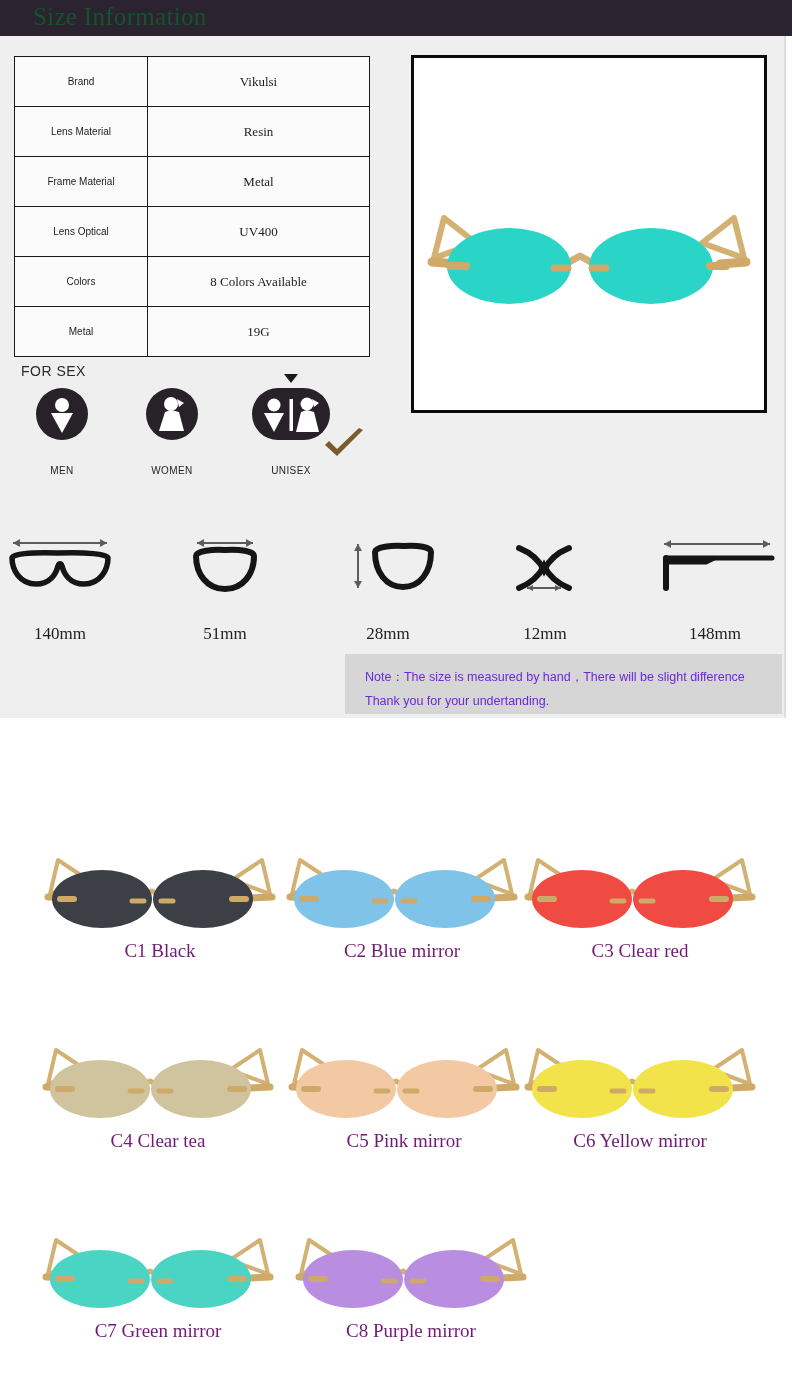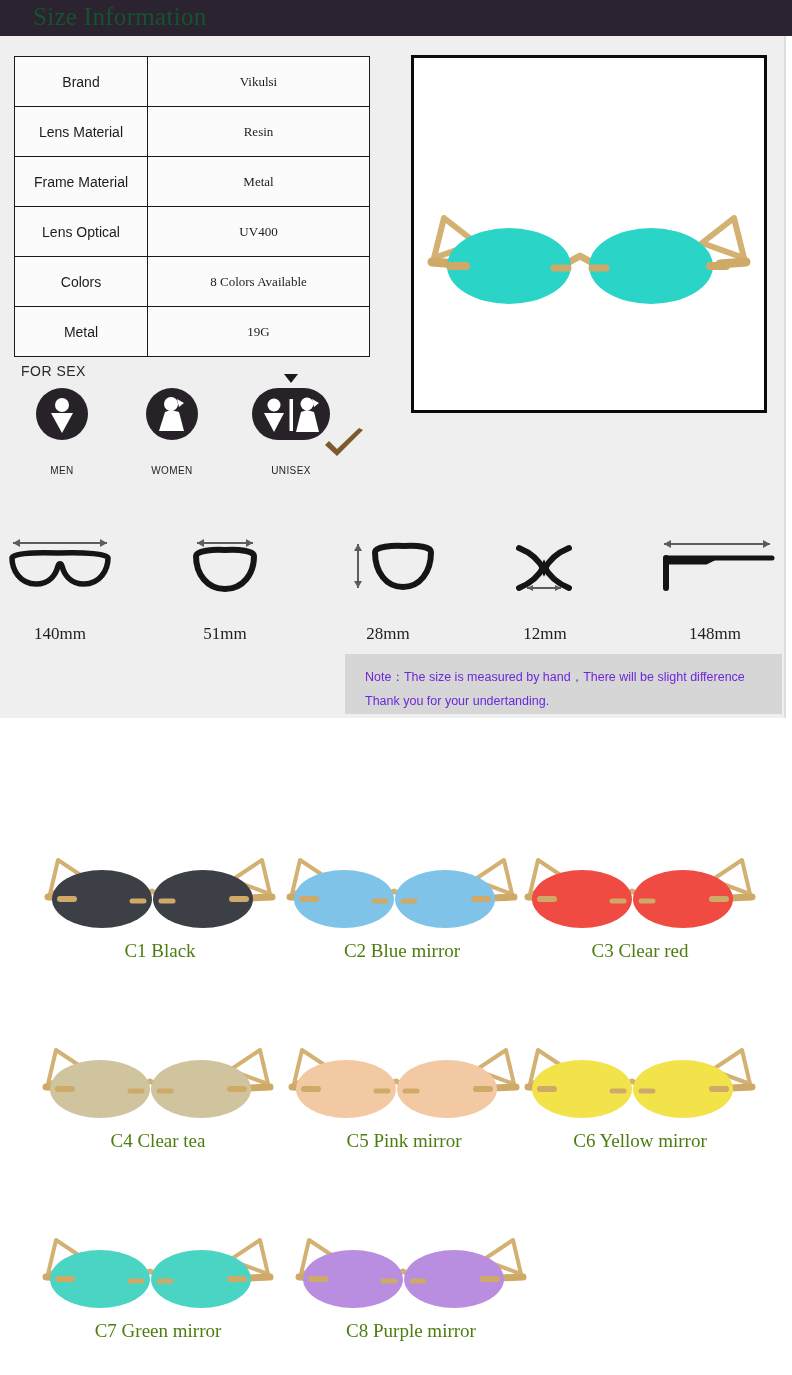--- a/index.html
+++ b/index.html
@@ -53,21 +53,21 @@
     border: 1px solid #1a1a1a;
     height: 49px;
     text-align: center;
     vertical-align: middle;
     background: #fbfbfb;
     padding: 0;
   }
   .spec-label {
     width: 132px;
     font-family: "Liberation Sans", sans-serif;
-    font-size: 14px;
+    font-size: 10px;
     color: #1c1c1c;
   }
   .spec-value {
     font-family: "Liberation Serif", serif;
     font-size: 13px;
     color: #1c1c1c;
   }
 
   
   .photo-frame {
@@ -158,21 +158,21 @@
     position: absolute;
     left: 0; top: 820px;
     width: 792px;
   }
   .color-row { position: relative; height: 190px; }
   .color-cell { position: absolute; width: 264px; text-align: center; }
   .color-art { height: 120px; position: relative; }
   .color-label {
     font-family: "Liberation Serif", serif;
     font-size: 19px;
-    color: #4d7c0f;
+    color: #701a75;
     white-space: nowrap;
   }
 </style>
 </head>
 <body>
 
 <div class="header-bar"></div>
 <div class="header-title">Size Information</div>
 
 <div class="info-panel">

